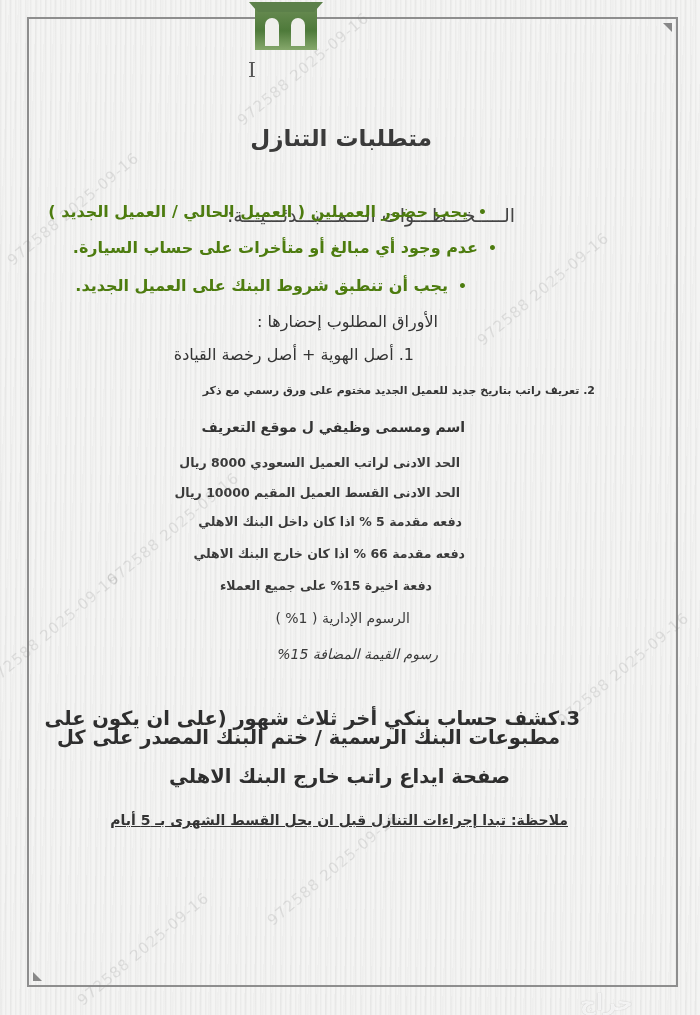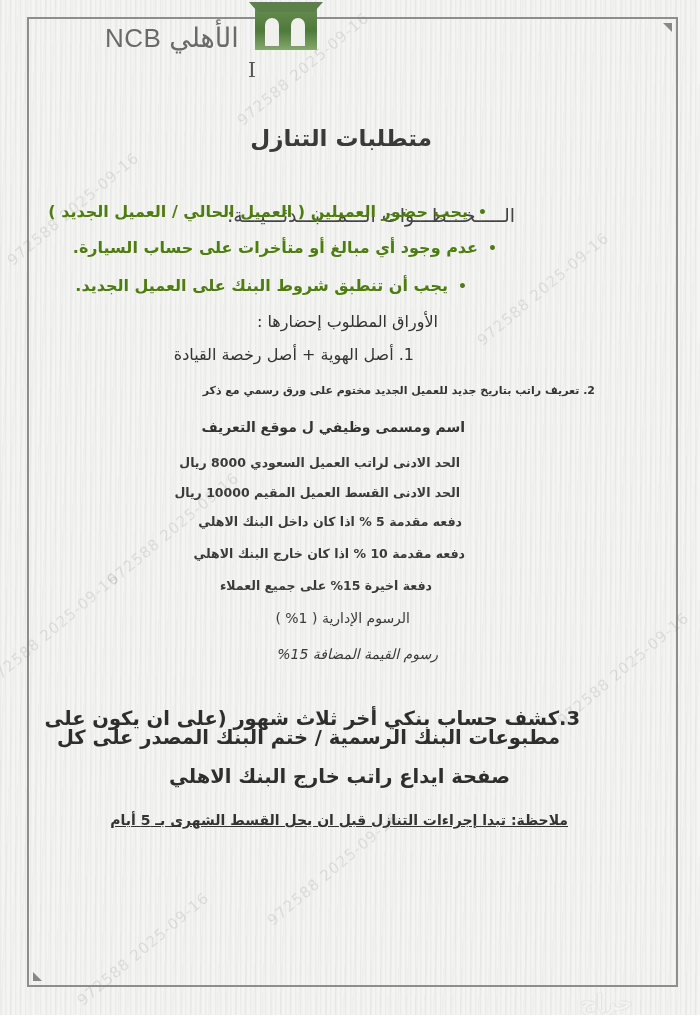--- a/index.html
+++ b/index.html
@@ -60,24 +60,20 @@
 </style>
 </head>
 <body>
 
 <div class="frame">
   <div class="corner tr"></div>
   <div class="corner bl"></div>
 </div>
 
 <div class="logo">
-  <div class="logo-text">
-    <span>NCB</span>
-    <span style="font-size:27px;">الأهلي</span>
-  </div>
   <div class="logo-mark">
     <div class="roof"></div>
     <div class="arch" style="left:10px;"></div>
     <div class="arch" style="left:36px;"></div>
   </div>
 </div>
 
 <div class="cursor">I</div>
 
 <div class="doc">
@@ -92,21 +88,21 @@
   <div class="line req" style="right:262px; top:312px;">الأوراق المطلوب إحضارها :</div>
 
   <div class="line req" style="right:286px; top:345px;">1. أصل الهوية + أصل رخصة القيادة</div>
 
   <div class="line req" style="right:105px; top:384px; font-weight:bold; font-size:11px;">2. تعريف راتب بتاريخ جديد للعميل الجديد مختوم على ورق رسمي مع ذكر</div>
   <div class="line req" style="right:235px; top:419px; font-size:14px; font-weight:bold;">اسم ومسمى وظيفي ل موقع التعريف</div>
 
   <div class="line small" style="right:240px; top:455px;">الحد الادنى لراتب العميل السعودي 8000 ريال</div>
   <div class="line small" style="right:240px; top:485px;">الحد الادنى القسط العميل المقيم 10000 ريال</div>
   <div class="line small" style="right:238px; top:514px;">دفعه مقدمة 5 % اذا كان داخل البنك الاهلي</div>
-  <div class="line small" style="right:235px; top:546px;">دفعه مقدمة 10 % اذا كان خارج البنك الاهلي</div>
+  <div class="line small" style="right:235px; top:546px;">دفعه مقدمة 66 % اذا كان خارج البنك الاهلي</div>
   <div class="line small" style="right:268px; top:578px;">دفعة اخيرة 15% على جميع العملاء</div>
 
   <div class="line med" style="right:290px; top:610px;">الرسوم الإدارية ( 1% )</div>
   <div class="line med" style="right:262px; top:646px;font-style:italic;">رسوم القيمة المضافة 15%</div>
 
   <div class="line big" style="right:120px; top:707px;">3.كشف حساب بنكي أخر ثلاث شهور (على ان يكون على</div>
   <div class="line big" style="right:140px; top:726px;">مطبوعات البنك الرسمية / ختم البنك المصدر على كل</div>
   <div class="line big" style="right:190px; top:765px;">صفحة ايداع راتب    خارج البنك الاهلي</div>
 
   <div class="line note" style="right:132px; top:812px;">ملاحظة: تبدا إجراءات التنازل قبل ان يحل القسط الشهرى بـ 5 أيام</div>

